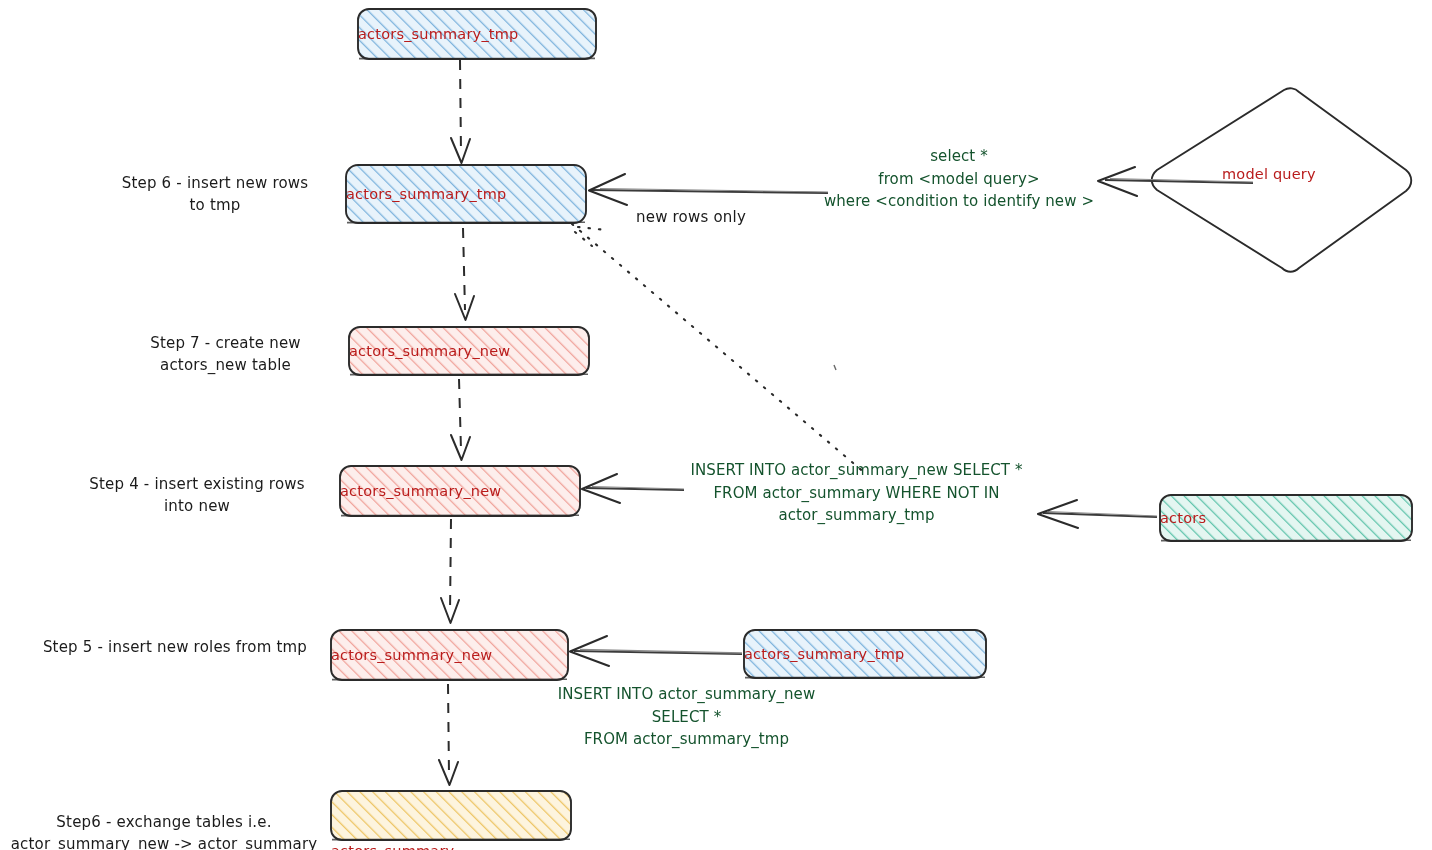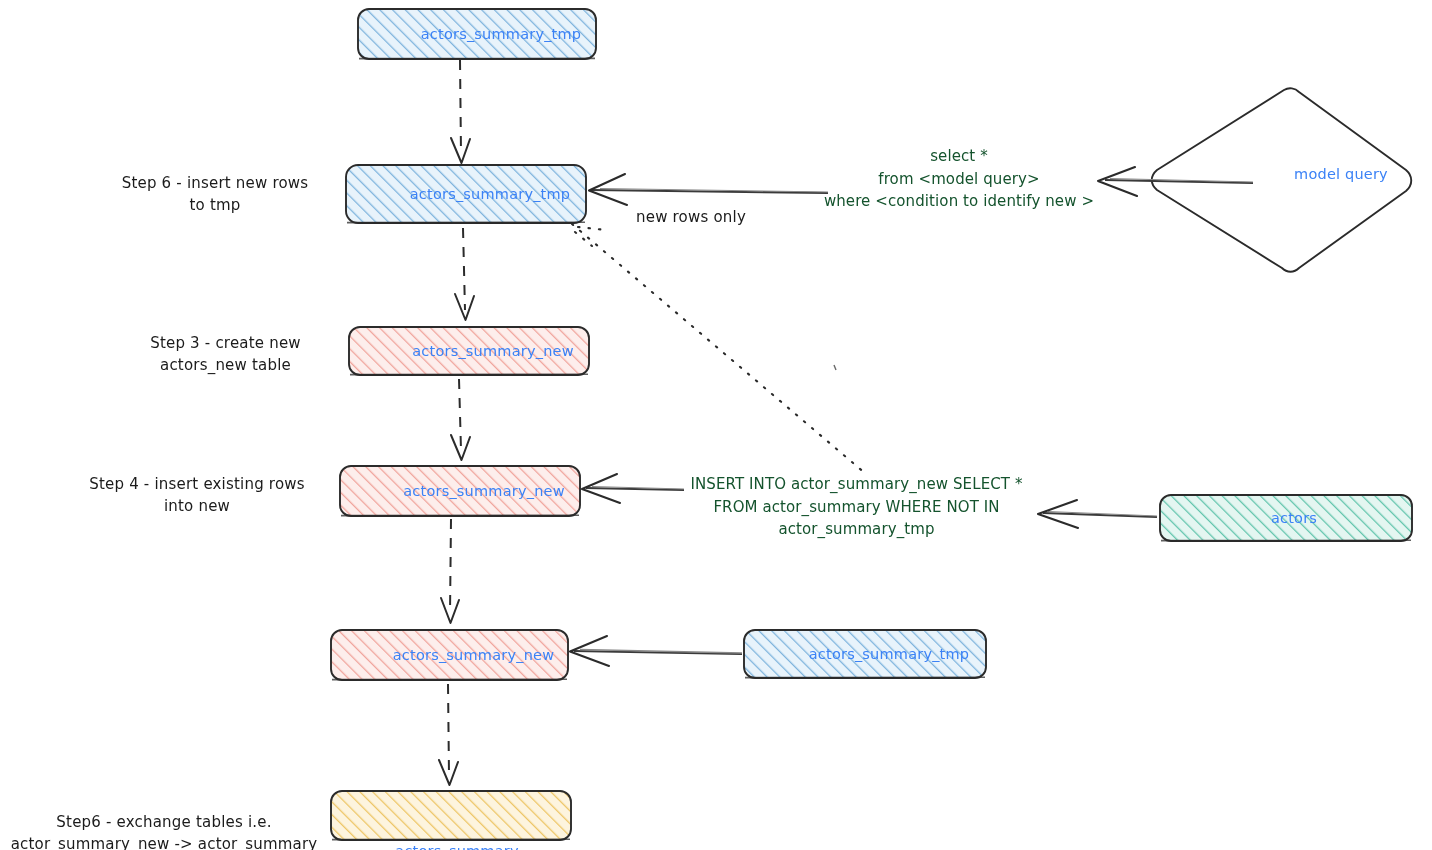--- a/index.html
+++ b/index.html
@@ -13,25 +13,24 @@
   .lbl{
     position:absolute;
     font-family:"DejaVu Sans","Liberation Sans",sans-serif;
     font-size:15px;color:#1b1b1b;line-height:1.45;
     white-space:pre;text-align:center;
     letter-spacing:.2px;
   }
   .node-text{
     position:absolute;
     font-family:"DejaVu Sans","Liberation Sans",sans-serif;
-    font-size:14.5px;color:#3b82f6;
-    white-space:pre;text-align:center;
+    font-size:14.5px;color:#b91c1c;
+    white-space:pre;text-align:left;
     letter-spacing:.2px;
     pointer-events:none;
-    padding-left:24px;
   }
   .sql{
     position:absolute;
     font-family:"DejaVu Sans","Liberation Sans",sans-serif;
     font-size:15px;color:#14532d;line-height:1.5;
     white-space:pre;text-align:center;letter-spacing:.1px;
   }
 </style>
 </head>
 <body>
@@ -190,28 +189,32 @@
   <div class="node-text" style="left:349px;top:343px;width:240px;">actors_summary_new</div>
   <div class="node-text" style="left:340px;top:483px;width:240px;">actors_summary_new</div>
   <div class="node-text" style="left:331px;top:647px;width:237px;">actors_summary_new</div>
   <div class="node-text" style="left:744px;top:646px;width:242px;">actors_summary_tmp</div>
   <div class="node-text" style="left:1160px;top:510px;width:220px;">actors</div>
   <div class="node-text" style="left:331px;top:843px;width:204px;">actors_summary</div>
   <div class="node-text" style="left:1222px;top:166px;width:190px;">model query</div>
 
   <div class="lbl" style="left:100px;top:173px;width:230px;">Step 6 - insert new rows
 to tmp</div>
-  <div class="lbl" style="left:118px;top:333px;width:215px;">Step 3 - create new
+  <div class="lbl" style="left:118px;top:333px;width:215px;">Step 7 - create new
 actors_new table</div>
   <div class="lbl" style="left:72px;top:474px;width:250px;">Step 4 - insert existing rows
 into new</div>
+  <div class="lbl" style="left:30px;top:637px;width:290px;">Step 5 - insert new roles from tmp</div>
   <div class="lbl" style="left:6px;top:812px;width:316px;">Step6 - exchange tables i.e.
 actor_summary_new -&gt; actor_summary</div>
 
   <div class="lbl" style="left:636px;top:199px;width:122px;text-align:left;margin-top:8px;">new rows only</div>
   <div class="sql" style="left:820px;top:145px;width:278px;">select *
 from &lt;model query&gt;
 where &lt;condition to identify new &gt;</div>
-  <div class="sql" style="left:683px;top:473px;width:347px;">INSERT INTO actor_summary_new SELECT *
+  <div class="sql" style="left:683px;top:459px;width:347px;">INSERT INTO actor_summary_new SELECT *
 FROM actor_summary WHERE NOT IN
 actor_summary_tmp</div>
+  <div class="sql" style="left:545px;top:683px;width:283px;">INSERT INTO actor_summary_new
+SELECT *
+FROM actor_summary_tmp</div>
 
 </div>
 
 </body></html>

